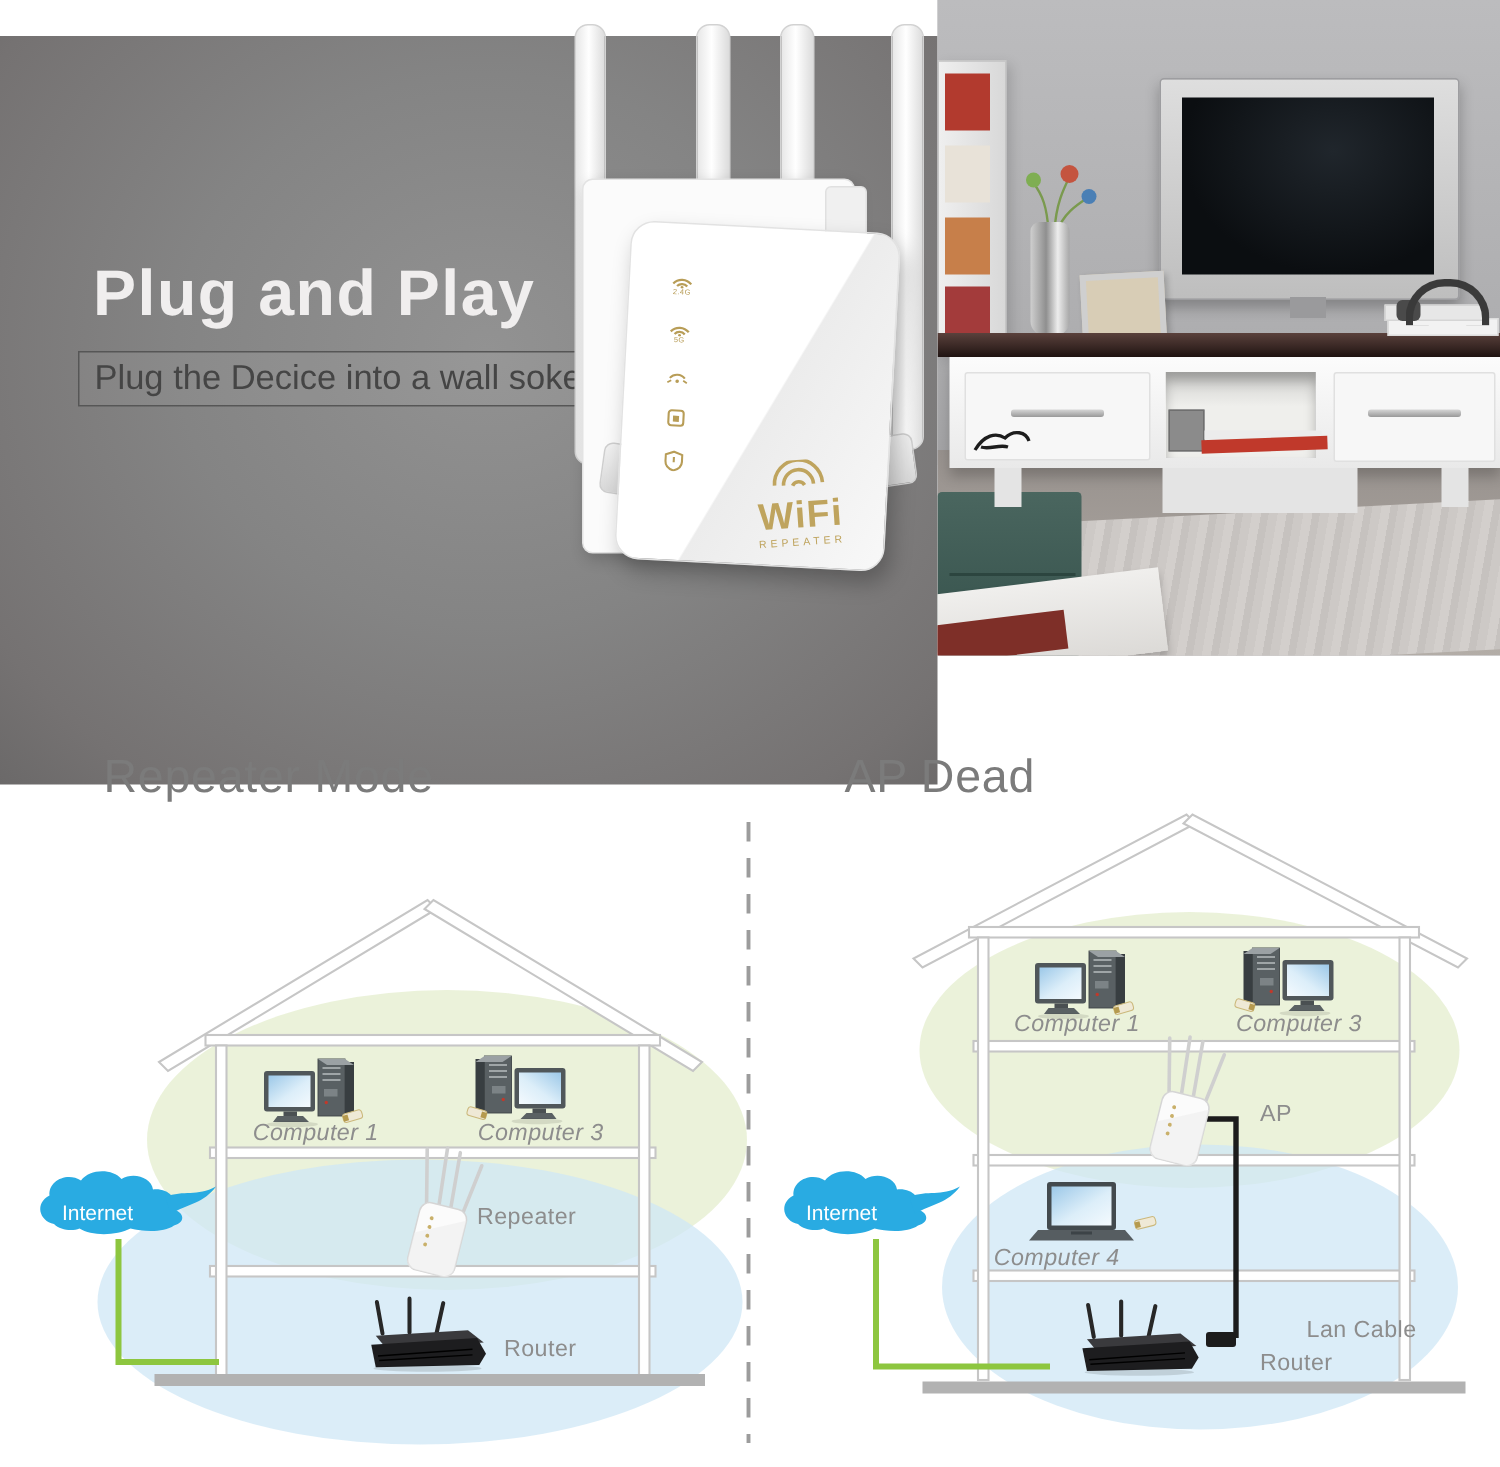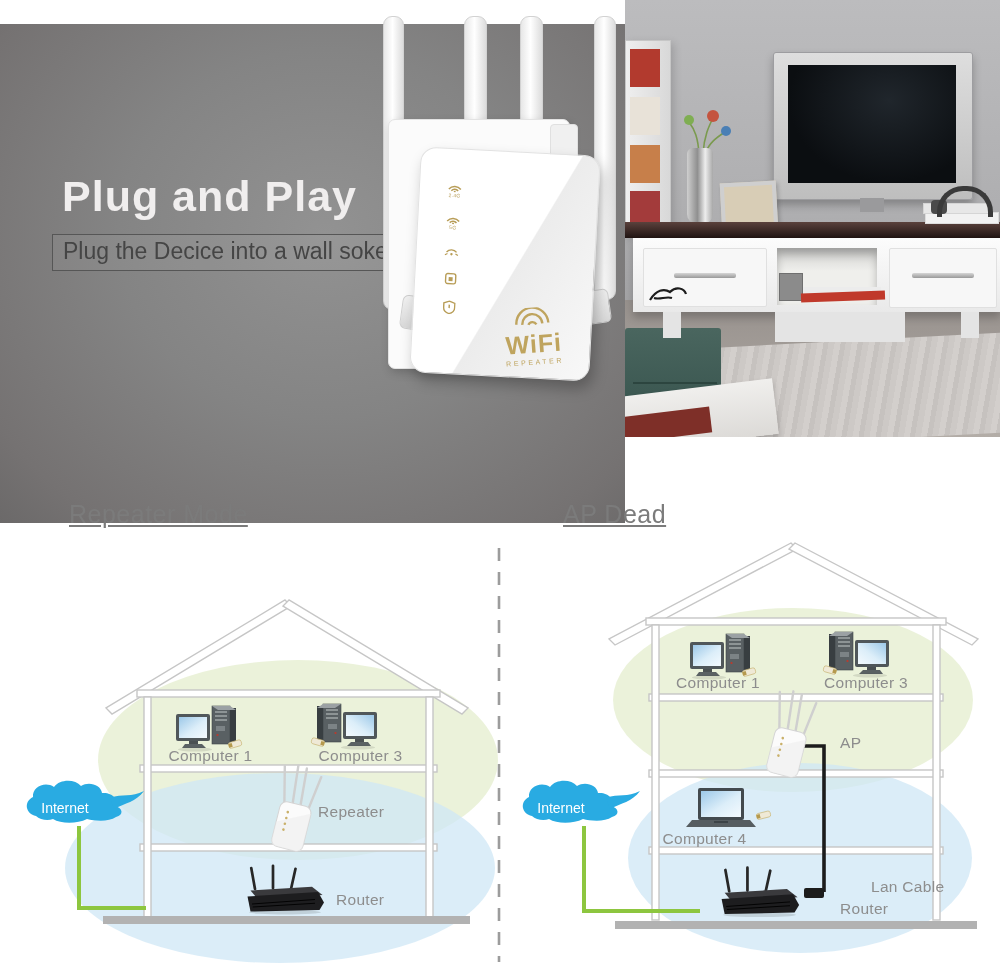--- a/index.html
+++ b/index.html
@@ -68,25 +68,25 @@
   .leg{position:absolute;background:#e4e4e4;}
   .ph-vase{left:62px;top:148px;width:26px;height:76px;border-radius:6px 6px 10px 10px;
       background:linear-gradient(90deg,#cfcfcf,#8f8f8f 40%,#ededed 70%,#a8a8a8);}
   .ph-frame{left:96px;top:182px;width:48px;height:42px;border:4px solid #cfcfcf;background:#d8cdb6;transform:rotate(-3deg);box-shadow:2px 2px 4px rgba(0,0,0,0.2);}
   .ph-books{left:300px;top:212px;width:72px;height:10px;background:#f2f2f2;border:1px solid #ddd;}
   .ph-books2{left:298px;top:203px;width:64px;height:9px;background:#e7e7e7;border:1px solid #d5d5d5;}
   .ph-hp-band{left:312px;top:186px;width:46px;height:26px;border:5px solid #3a3a3a;border-bottom:none;border-radius:26px 26px 0 0;}
   .ph-hp-cup{left:306px;top:200px;width:16px;height:14px;background:#4a4a4a;border-radius:4px;}
 
   
-  .mode-heading{font-size:25px;color:#7b7b7b;letter-spacing:0.5px;text-decoration:underline;}
+  .mode-heading{font-size:31px;color:#7b7b7b;letter-spacing:0.5px;}
   .h-repeater{left:69px;top:500px;}
   .h-ap{left:563px;top:500px;}
   .diag-label{font-size:15.5px;color:#8d8d8d;letter-spacing:0.3px;}
-  .lbl-c{text-align:center;}
+  .lbl-c{text-align:center;font-style:italic;}
   .lbl-internet{font-size:14px;font-weight:normal;color:#ffffff;text-align:center;}
   .svg-layer{left:0;top:0;}
 </style>
 </head>
 <body>
 
 <div id="canvas">
 
   <div class="abs hero-left">
     <div class="abs hero-title">Plug and Play</div>

